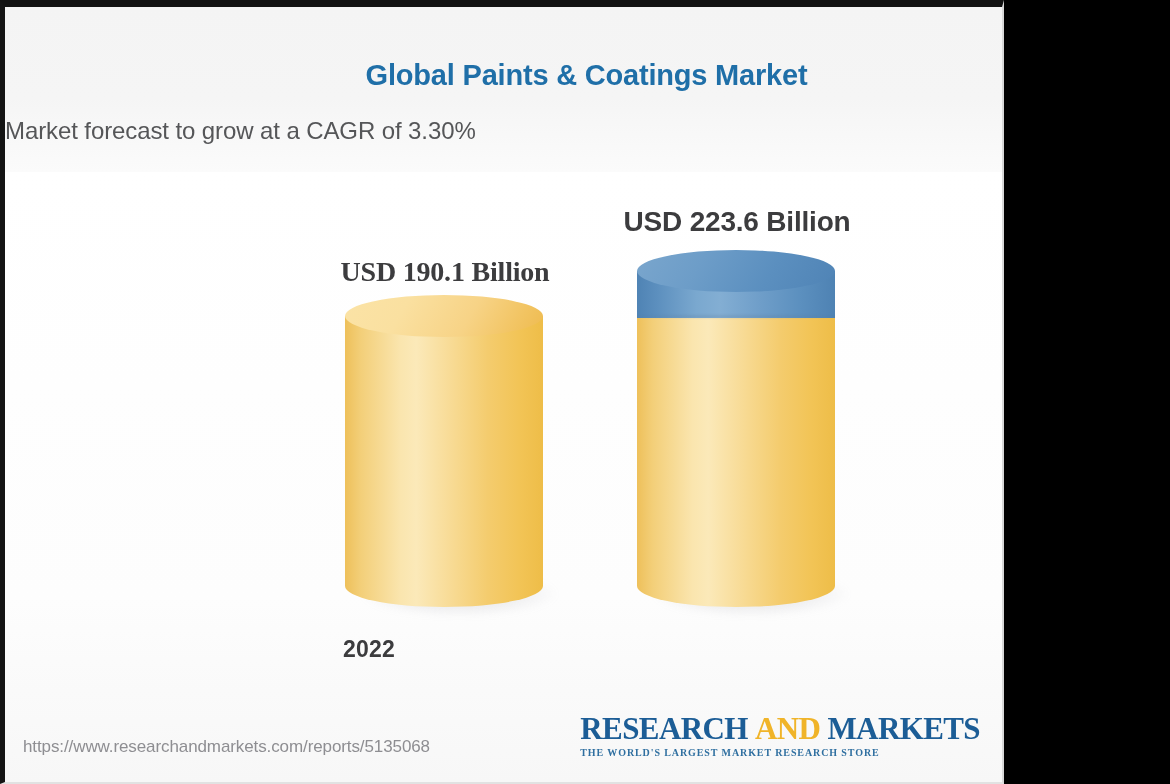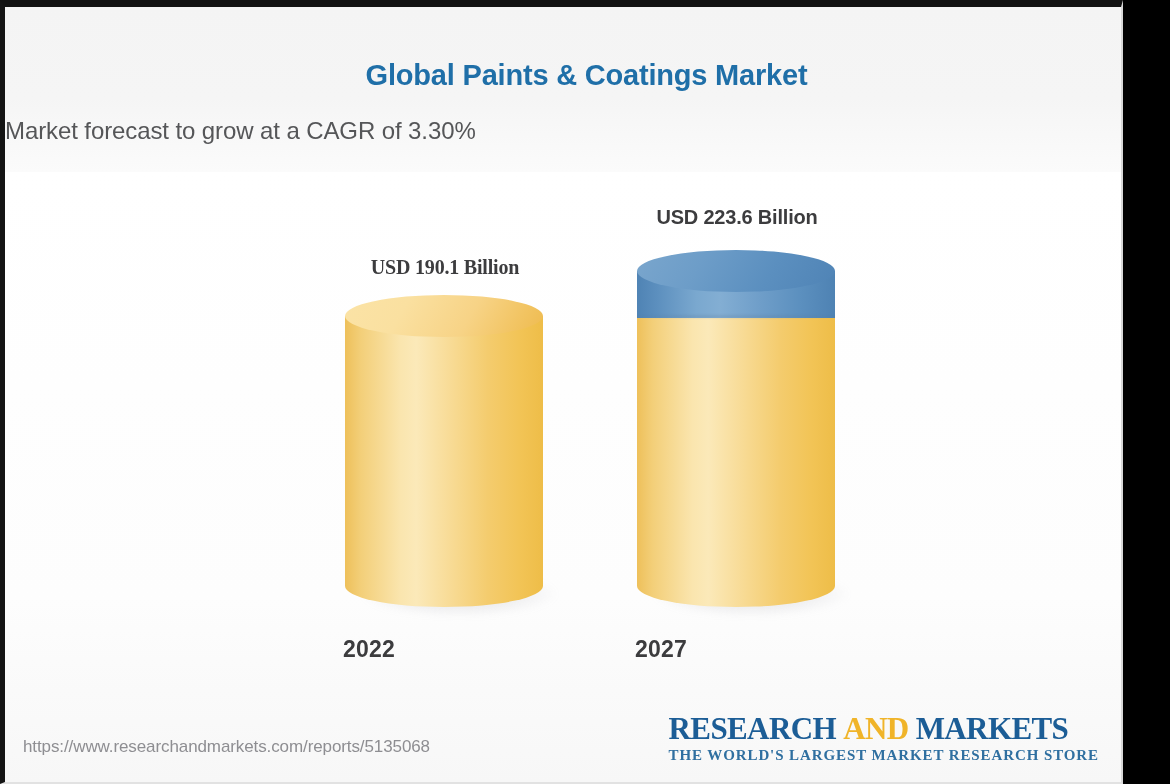--- a/index.html
+++ b/index.html
@@ -9,21 +9,21 @@
   }
   body {
     width: 1170px;
     height: 784px;
     overflow: hidden;
     font-family: "Liberation Sans", sans-serif;
   }
 
   #frame {
     position: relative;
-    width: 1123px;
+    width: 1004px;
     height: 784px;
     box-sizing: border-box;
     border-top: 7px solid #121212;
     border-left: 5px solid #141414;
     border-right: 2px solid #d8d8d8;
     border-bottom: 2px solid #e2e2e2;
     background: #ffffff;
     overflow: hidden;
   }
 
@@ -61,21 +61,21 @@
     text-align: left;
     font-size: 24px;
     font-weight: normal;
     color: #555658;
     letter-spacing: -0.1px;
   }
 
   .value-label {
     position: absolute;
     text-align: center;
-    font-size: 20px;
+    font-size: 28px;
     font-weight: bold;
     color: #3c3c3e;
     letter-spacing: -0.2px;
     white-space: nowrap;
   }
   #value-label-0 { left: 300px; top: 249px; width: 280px; font-family: Liberation Serif, serif; }
   #value-label-1 { left: 592px; top: 199px; width: 280px; }
 
   .cat-label {
     position: absolute;
@@ -163,21 +163,21 @@
     font-size: 31px;
     font-weight: bold;
     letter-spacing: -0.6px;
     line-height: 1.0;
     white-space: nowrap;
   }
   .logo-dark { color: #1c5d96; }
   .logo-accent { color: #f0b429; }
   #logo-tagline {
     margin-top: 3px;
-    font-size: 15px;
+    font-size: 10px;
     font-weight: bold;
     color: #2f6fa0;
     letter-spacing: 0.9px;
     white-space: nowrap;
   }
 </style>
 </head>
 <body>
 
 <div id="frame">
@@ -204,21 +204,20 @@
 
     <div class="cyl-body fill-blue-body" style="top:21px; width:198px; height:47px;"></div>
     <div class="seam" style="top:65px; width:198px;"></div>
     <div class="cyl-top fill-blue-top" style="top:0; width:198px; height:42px;"></div>
   </div>
 
   <div class="value-label" id="value-label-0">USD 190.1 Billion</div>
   <div class="value-label" id="value-label-1">USD 223.6 Billion</div>
 
   <div class="cat-label" id="cat-label-0">2022</div>
-  <div class="cat-label" id="cat-label-1">2027</div>
 
   <div id="footer-url">https://www.researchandmarkets.com/reports/5135068</div>
 
   <div id="logo">
     <div id="logo-wordmark">
       <span class="logo-dark">RESEARCH</span><span>&nbsp;</span><span class="logo-accent">AND</span><span>&nbsp;</span><span class="logo-dark">MARKETS</span>
     </div>
     <div id="logo-tagline">THE WORLD'S LARGEST MARKET RESEARCH STORE</div>
   </div>
 

